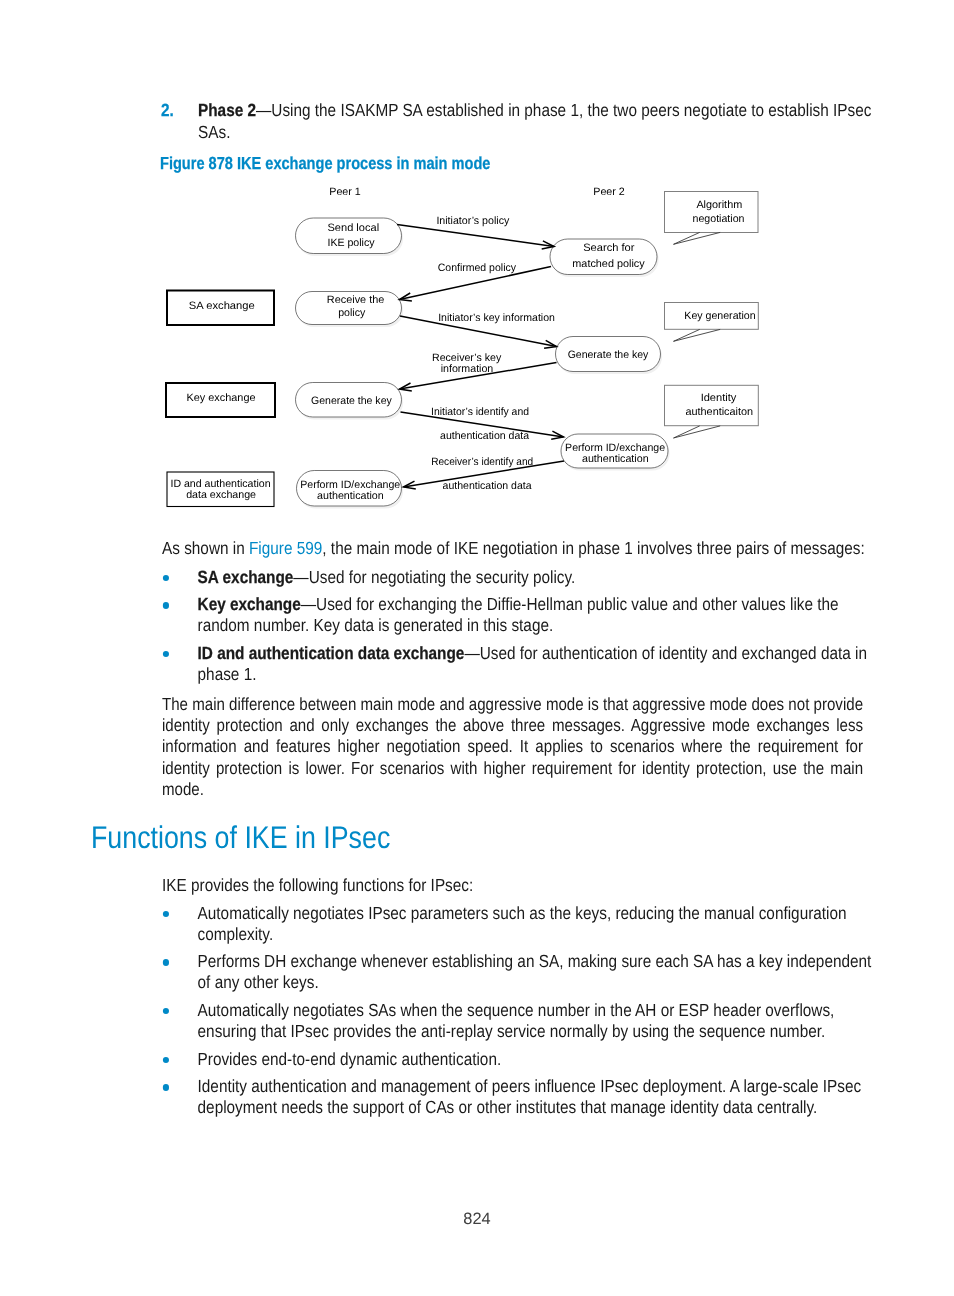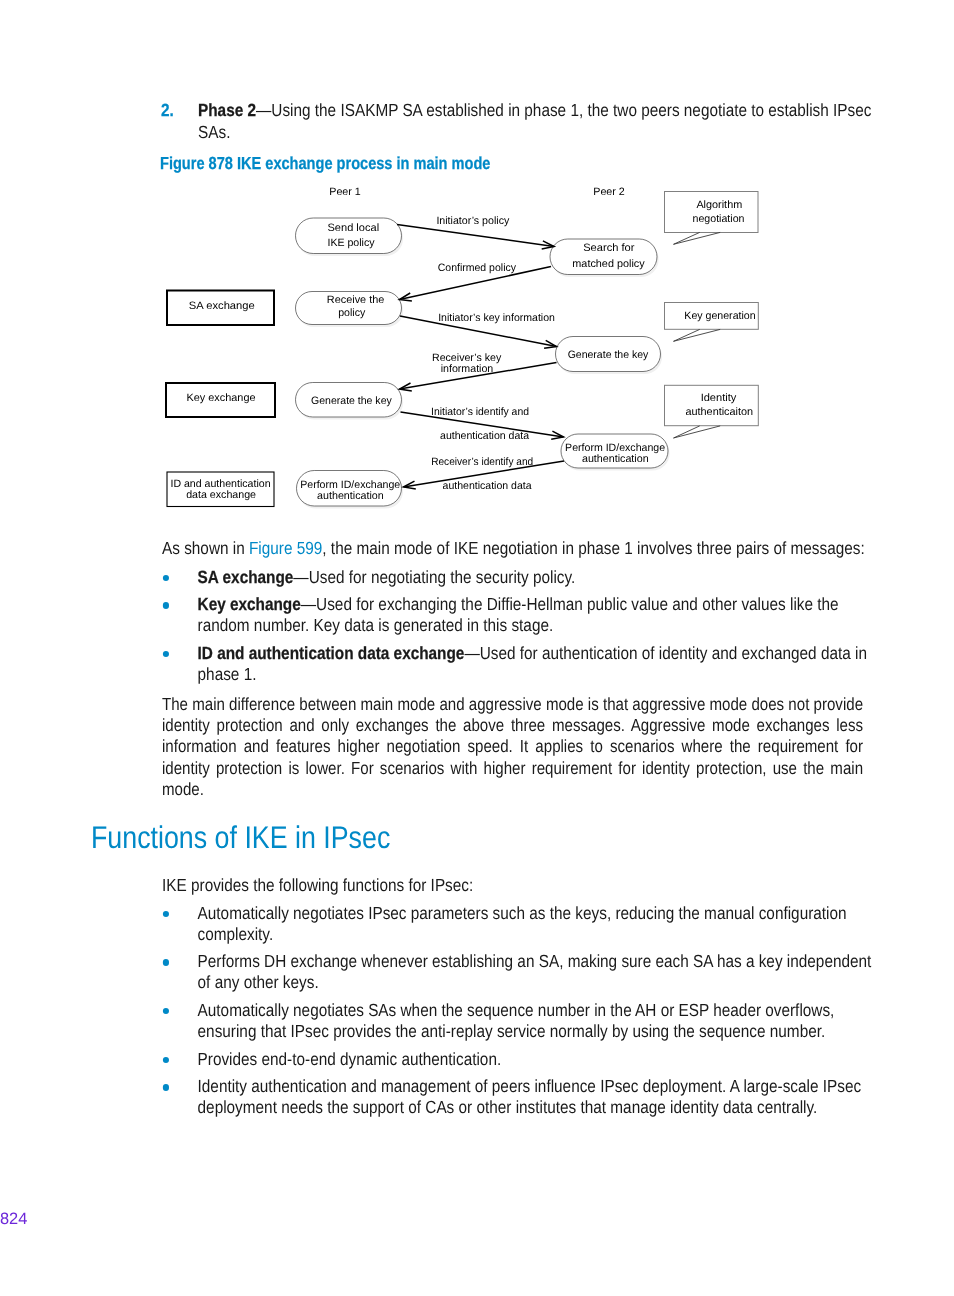--- a/index.html
+++ b/index.html
@@ -33,21 +33,21 @@
   .bitem .dot{position:absolute;left:1px;top:8.2px;width:7.45px;height:6.4px;border-radius:50%;background:#0089c7;}
   .bitem .t{display:block;font-size:17.6px;line-height:21.3px;}
   .bitem b{font-weight:bold;-webkit-text-stroke:0.25px currentColor;}
 
   #bl1{left:162px;top:566.8px;width:816px;}
   #para1{left:162px;top:693.7px;width:818px;text-align:justify;transform:scaleX(0.857);}
   #heading{left:90.8px;top:820px;color:#0089c7;font-size:31.3px;line-height:36px;font-weight:normal;filter:opacity(1);
            transform:scaleX(0.856);transform-origin:0 0;white-space:nowrap;}
   #lead{left:162px;top:875px;width:818px;}
   #bl2{left:162px;top:902.5px;width:816px;}
-  #pagenum{left:0px;top:1209px;width:954px;font-size:16.4px;line-height:20px;color:#6d28d9;}
+  #pagenum{left:0px;top:1209px;width:954px;text-align:center;font-size:16.4px;line-height:20px;color:#404040;}
 </style>
 </head>
 <body>
 
 <div class="page">
 
   <div class="abs" id="step">
     <span class="num">2.</span>
     <div class="body"><b>Phase 2</b><span>—Using the ISAKMP SA established in phase 1, the two peers negotiate to establish IPsec SAs.</span></div>
   </div>

